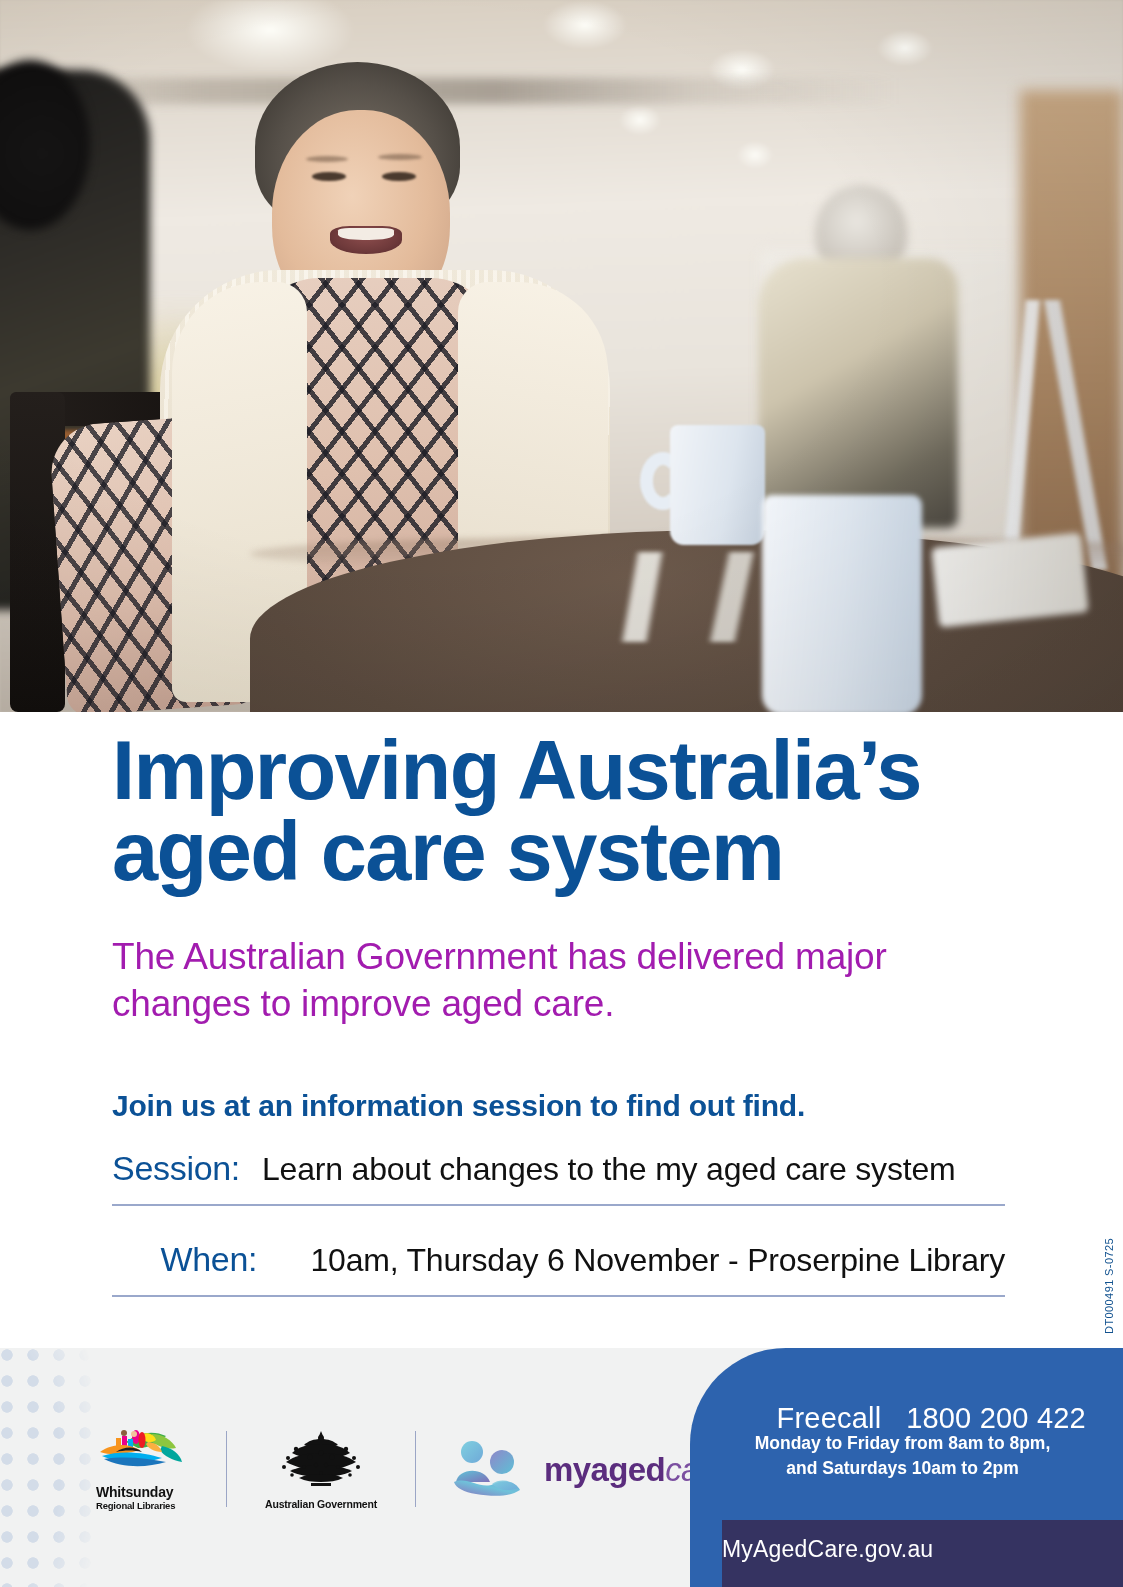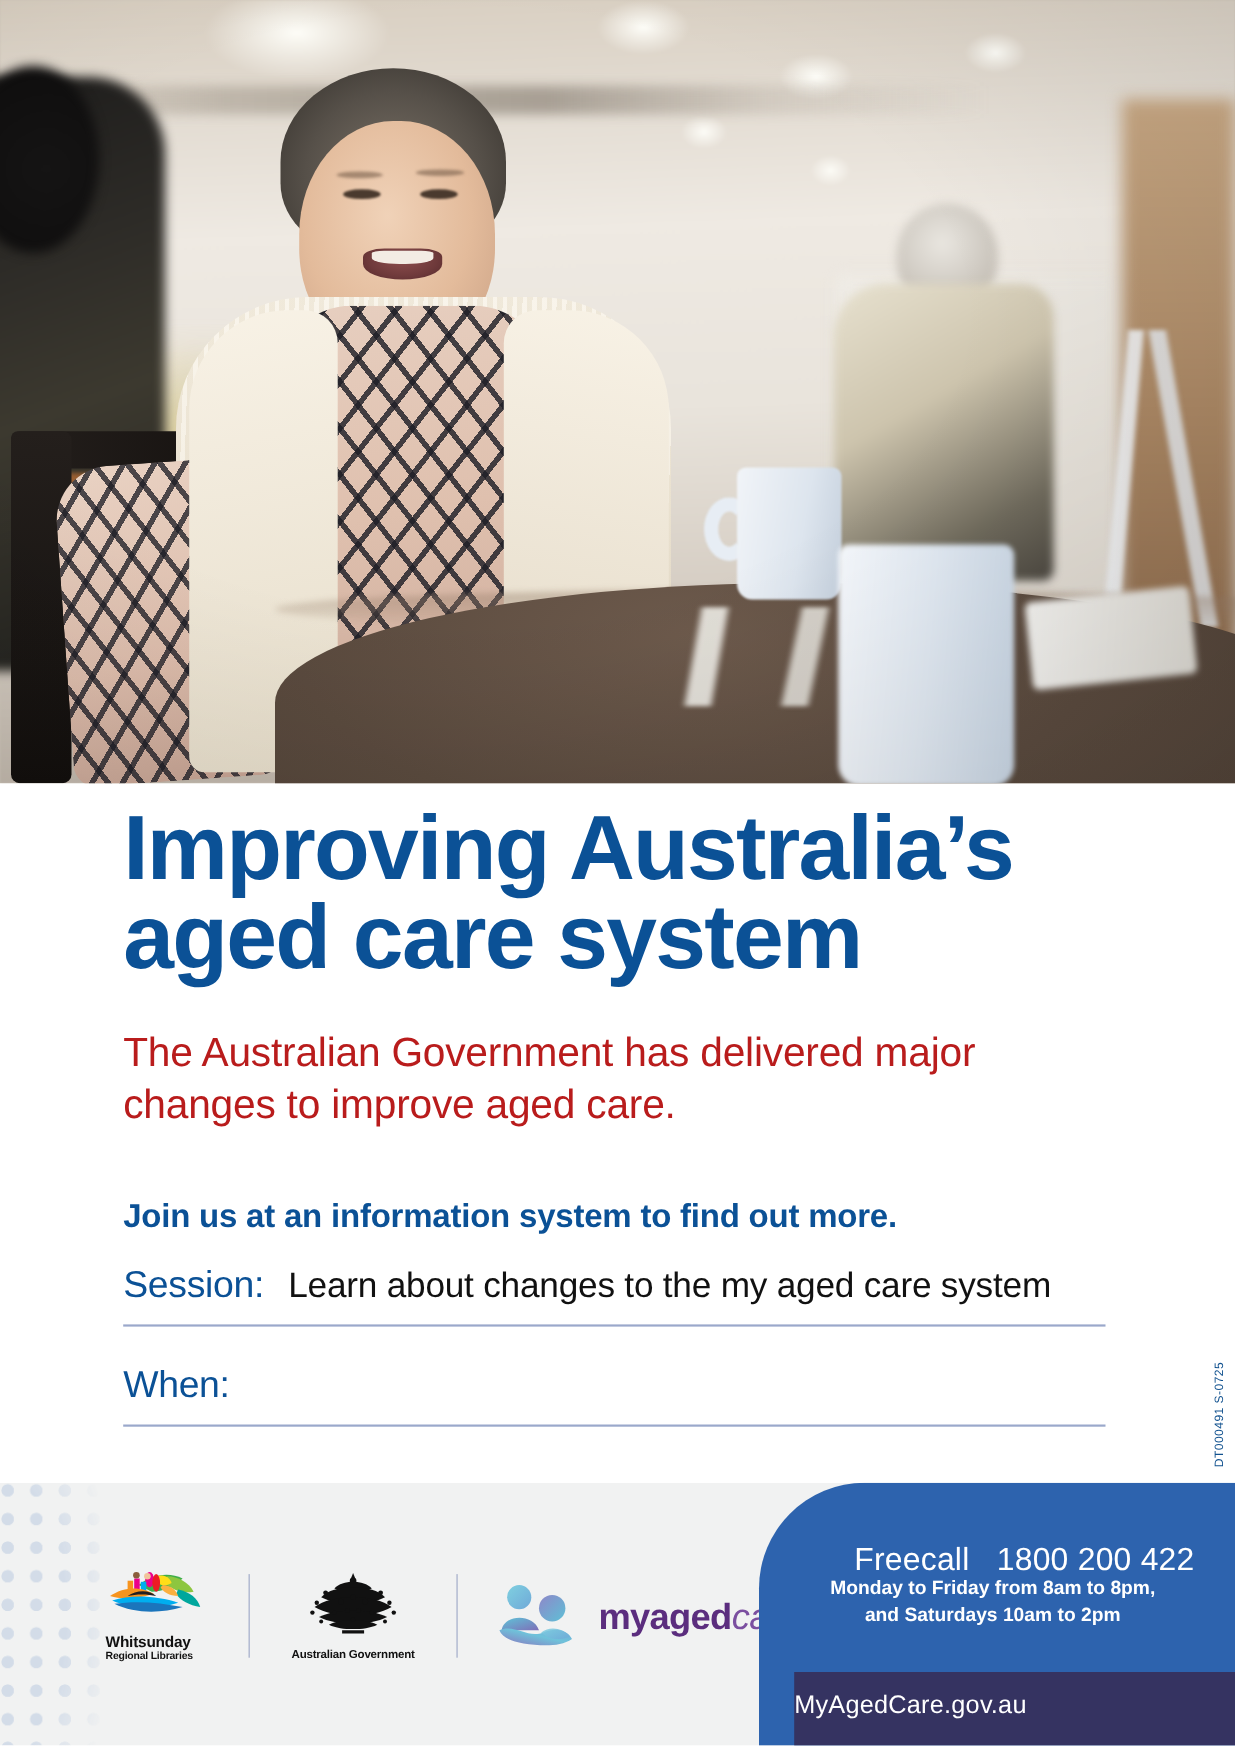--- a/index.html
+++ b/index.html
@@ -238,21 +238,21 @@
   .headline {
     color: #0B5196;
     font-weight: 700;
     font-size: 83px;
     line-height: 0.98;
     letter-spacing: -1.6px;
     margin-top: 18px;
     white-space: pre-line;
   }
   .lede {
-    color: #b91c1c;
+    color: #a21caf;
     font-size: 37px;
     line-height: 1.28;
     letter-spacing: -0.2px;
     margin-top: 40px;
     max-width: 830px;
     white-space: pre-line;
   }
   .join {
     color: #0B5196;
     font-weight: 700;
@@ -262,21 +262,21 @@
   }
 
   .detail-row {
     display: flex;
     align-items: baseline;
     margin-top: 26px;
     border-bottom: 2px solid #9AA8CB;
     padding-bottom: 16px;
     width: 893px;
   }
-  .detail-row.when { margin-top: 34px; }
+  .detail-row.when { margin-top: 34px; justify-content: flex-end; }
   .detail-label {
     color: #0B5196;
     font-size: 34px;
     letter-spacing: -0.3px;
     flex: 0 0 auto;
   }
   .detail-label.w-session { width: 150px; }
   .detail-label.w-when { width: 150px; }
   .detail-value {
     color: #111111;
@@ -425,29 +425,30 @@
     <div class="mug-back"></div>
     <div class="mug-front"></div>
     <div class="hero-vignette"></div>
   </div>
 
   <div class="content">
     <h1 class="headline">Improving Australia’s
 aged care system</h1>
     <p class="lede">The Australian Government has delivered major
 changes to improve aged care.</p>
-    <p class="join">Join us at an information system to find out more.</p>
+    <p class="join">Join us at an information session to find out find.</p>
 
     <div class="detail-row session">
       <span class="detail-label w-session">Session:</span>
       <span class="detail-value">Learn about changes to the my aged care system</span>
     </div>
 
     <div class="detail-row when">
       <span class="detail-label w-when">When:</span>
+      <span class="detail-value">10am, Thursday 6 November - Proserpine Library</span>
     </div>
   </div>
 
   <div class="doc-code">DT000491 S-0725</div>
 
   <div class="footer">
     <div class="footer-left"></div>
     <div class="dots"></div>
 
     <div class="logos">

